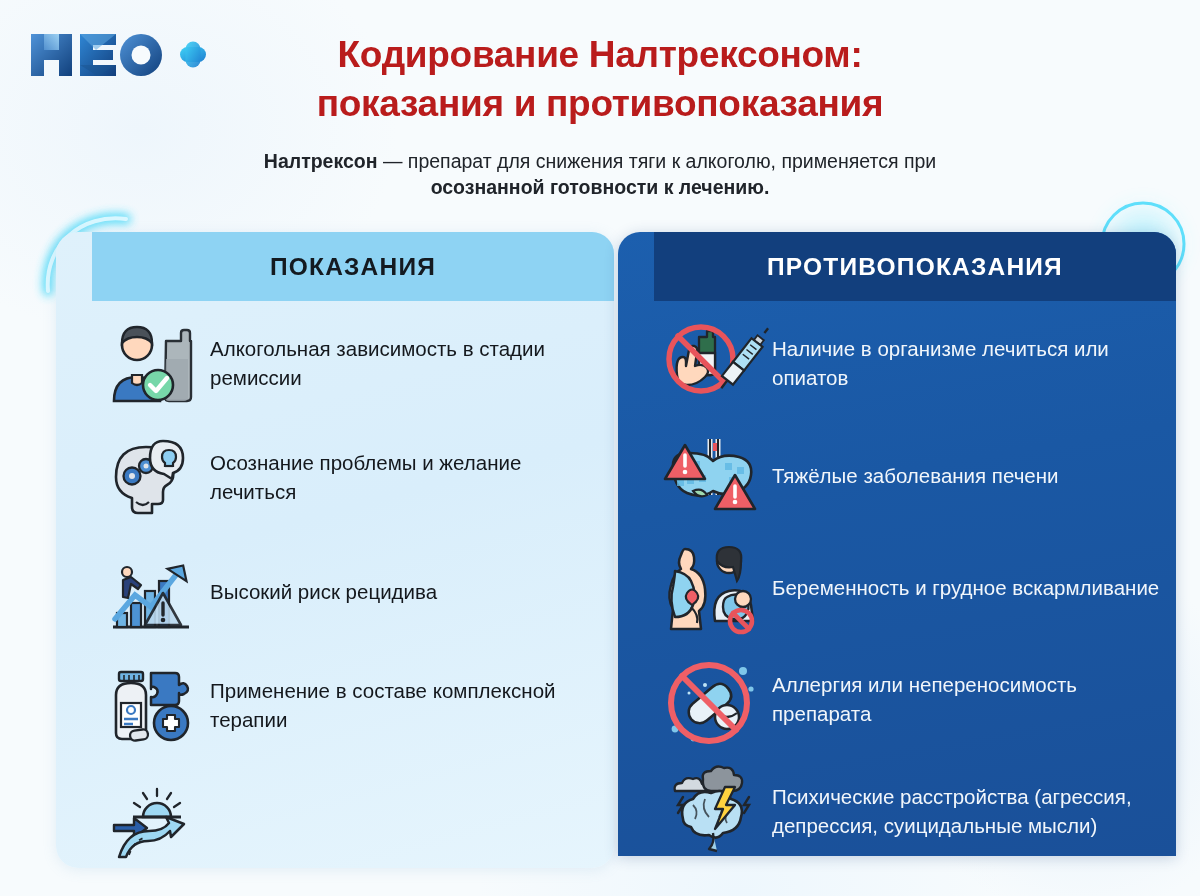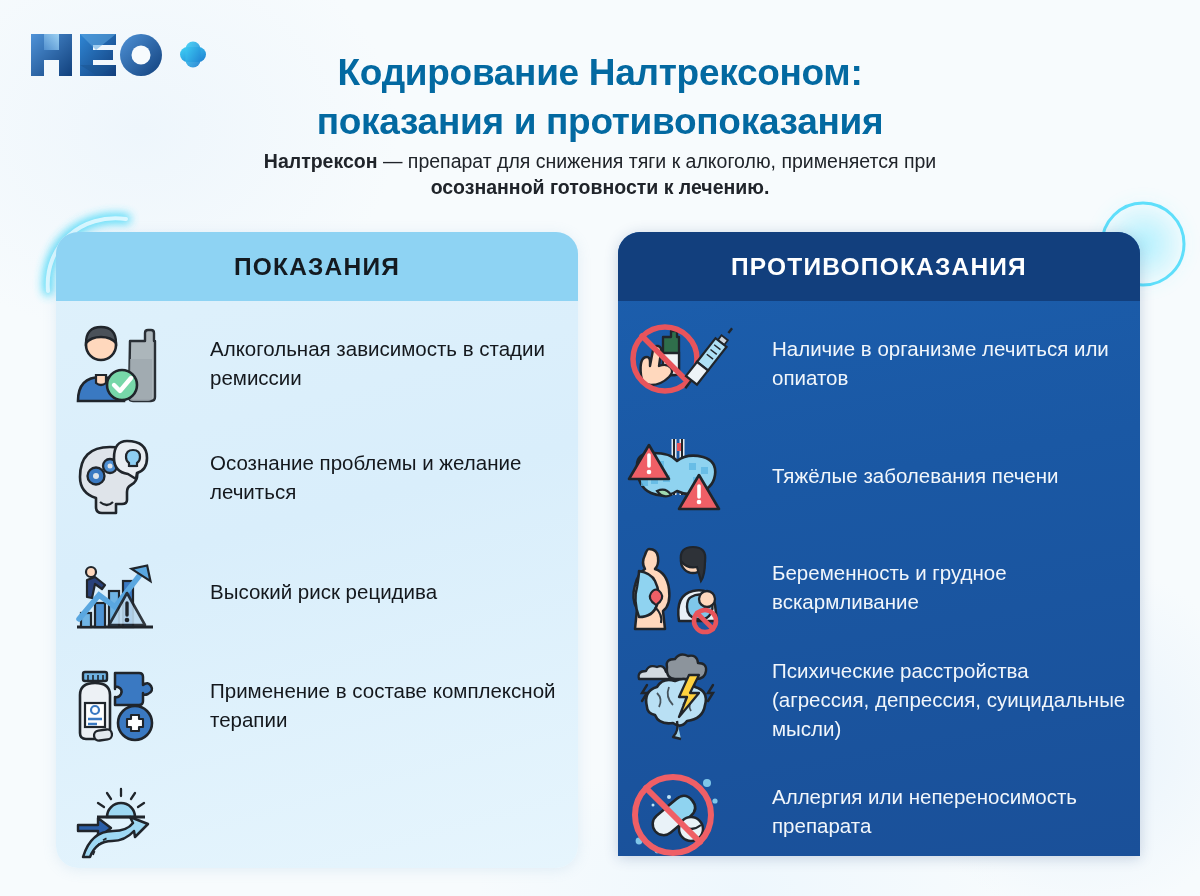--- a/index.html
+++ b/index.html
@@ -14,38 +14,38 @@
   .wash-a{left:-120px;top:-80px;width:520px;height:420px;
     background:radial-gradient(ellipse at center,#eef6fc 0%,rgba(247,251,253,0) 70%);}
   .wash-b{right:-60px;top:560px;width:360px;height:360px;
     background:radial-gradient(ellipse at center,#e7f2fb 0%,rgba(247,251,253,0) 70%);}
   .wash-c{left:480px;top:760px;width:520px;height:260px;
     background:radial-gradient(ellipse at center,#eef7fd 0%,rgba(247,251,253,0) 72%);}
 
   
   .logo{position:absolute;left:28px;top:26px;width:180px;height:58px;}
   .title{
-    position:absolute;left:200px;top:48px;width:800px;
+    position:absolute;left:200px;top:30px;width:800px;
     text-align:center;font-size:37px;line-height:49px;font-weight:bold;
-    color:#0369a1;letter-spacing:-0.3px;
+    color:#b91c1c;letter-spacing:-0.3px;
   }
   .subtitle{
     position:absolute;left:210px;top:148px;width:780px;
     text-align:center;font-size:19.5px;line-height:26px;color:#20242a;
   }
   .subtitle b{font-weight:bold;}
 
   
   .glow-arc{position:absolute;left:34px;top:205px;width:118px;height:118px;
     pointer-events:none;}
   .glow-circle{position:absolute;left:1082px;top:192px;width:122px;height:122px;
     pointer-events:none;}
 
   
-  .card{position:absolute;overflow:hidden;}
+  .card{position:absolute;overflow:hidden;padding-left:36px;}
   .card-left{
     left:56px;top:232px;width:522px;height:636px;
     border-radius:22px;
     background:linear-gradient(165deg,#dff1fb 0%,#d9eefb 45%,#e6f5fd 100%);
     box-shadow:0 2px 14px rgba(120,170,205,.16);
   }
   .card-right{
     left:618px;top:232px;width:522px;height:624px;
     border-radius:22px 22px 0 0;
     background:linear-gradient(170deg,#1c5fae 0%,#1a58a4 40%,#1a5099 100%);
@@ -54,21 +54,21 @@
   .card-head{
     height:69px;display:flex;align-items:center;justify-content:center;
     font-size:24.5px;font-weight:bold;letter-spacing:1.2px;
   }
   .head-left{background:#8ed3f3;color:#141a20;}
   .head-right{background:#123f7d;color:#ffffff;}
 
   .items{padding:14px 0 0 0;}
   .item{display:flex;align-items:center;}
   .item-ic{flex:0 0 118px;height:96px;display:flex;align-items:center;justify-content:center;}
-  .item-tx{font-size:20.5px;line-height:29px;padding-right:14px;margin-left:36px;}
+  .item-tx{font-size:20.5px;line-height:29px;padding-right:14px;}
   .tx-left{color:#14181d;}
   .tx-right{color:#f1f6fb;}
 
   
   .card-left .item{margin-bottom:18px;}
   .card-left .item:last-child{margin-bottom:0;}
   
   .card-right .item{margin-bottom:16px;}
   .card-right .item:last-child{margin-bottom:0;}
 
@@ -321,58 +321,58 @@
           <circle cx="78" cy="78" r="11" fill="none" stroke="#e8545b" stroke-width="4.6"></circle>
           <path d="M70 70 L86 86" stroke="#e8545b" stroke-width="4.6" stroke-linecap="round"></path>
         </svg>
       </div>
       <div class="item-tx tx-right">Беременность и грудное вскармливание</div>
     </div>
 
     <div class="item">
       <div class="item-ic">
         <svg viewBox="0 0 100 88" width="100" height="88">
+          <g fill="#7fc7ea">
+            <circle cx="80" cy="16" r="4"></circle>
+              <circle cx="88" cy="34" r="2.6"></circle>
+            <circle cx="12" cy="74" r="3.4"></circle>
+              <circle cx="30" cy="84" r="2.4"></circle>
+            <circle cx="66" cy="80" r="2.6"></circle>
+          </g>
+          <g fill="#bfe4f6">
+            <circle cx="42" cy="30" r="2"></circle>
+              <circle cx="58" cy="40" r="1.7"></circle>
+            <circle cx="32" cy="54" r="1.7"></circle>
+              <circle cx="60" cy="60" r="1.7"></circle>
+            <circle cx="26" cy="38" r="1.5"></circle>
+          </g>
+          <g transform="rotate(-40 46 48)">
+            <rect x="22" y="38" width="48" height="22" rx="11" fill="#e9f2f8" stroke="#20252b" stroke-width="2.5"></rect>
+            <path d="M46 38 h13 q11 0 11 11 q0 11-11 11 H46 z" fill="#8fd3f0" stroke="#20252b" stroke-width="2.5"></path>
+          </g>
+          <circle cx="64" cy="62" r="12" fill="#e9f2f8" stroke="#20252b" stroke-width="2.5"></circle>
+          <path d="M54 58 q10 8 20 0" fill="none" stroke="#20252b" stroke-width="2.2"></path>
+          <circle cx="46" cy="48" r="38" fill="none" stroke="#ef5f66" stroke-width="6"></circle>
+          <path d="M19 21 L73 75" stroke="#ef5f66" stroke-width="6" stroke-linecap="round"></path>
+        </svg>
+      </div>
+      <div class="item-tx tx-right">Аллергия или непереносимость препарата</div>
+    </div>
+
+    <div class="item">
+      <div class="item-ic">
+        <svg viewBox="0 0 100 88" width="100" height="88">
           <path d="M12 24 q-2-8 7-8 q3-7 11-4 q7-3 9 5 q7 1 5 7 z" fill="#d3dae0" stroke="#20252b" stroke-width="2.3" stroke-linejoin="round"></path>
           <path d="M40 12 q-2-8 8-8 q5-7 13-3 q9-2 10 7 q9 0 8 8 q-1 8-10 8 H48 q-9 0-8-12z" fill="#8c949c" stroke="#20252b" stroke-width="2.4" stroke-linejoin="round"></path>
           <path d="M20 30 l-5 8 h5 l-5 8" fill="none" stroke="#20252b" stroke-width="2.4" stroke-linecap="round"></path>
           <path d="M86 30 l-5 8 h5 l-5 8" fill="none" stroke="#20252b" stroke-width="2.4" stroke-linecap="round"></path>
           <path d="M20 52 q-4-16 10-20 q6-10 18-6 q14-6 20 6 q14 4 10 18 q-2 14-18 16
                    q-6 8-14 2 q-14 2-18-8 q-8-2-8-8z" fill="#b9e0f4" stroke="#20252b" stroke-width="2.6" stroke-linejoin="round"></path>
           <path d="M30 38 q6 6 2 14 M42 32 q-4 10 4 18 M56 34 q6 8 0 16 M66 44 q-6 6-2 12" fill="none" stroke="#20252b" stroke-width="1.8" opacity=".75"></path>
           <path d="M50 66 q2 10-4 16 l8 2" fill="#9dcfe8" stroke="#20252b" stroke-width="2.4" stroke-linejoin="round"></path>
           <path d="M62 20 l-10 22 h8 l-8 20 l20-24 h-9 l9-18 z" fill="#ffd23f" stroke="#20252b" stroke-width="2.3" stroke-linejoin="round"></path>
         </svg>
       </div>
       <div class="item-tx tx-right">Психические расстройства (агрессия, депрессия, суицидальные мысли)</div>
     </div>
 
-    <div class="item">
-      <div class="item-ic">
-        <svg viewBox="0 0 100 88" width="100" height="88">
-          <g fill="#7fc7ea">
-            <circle cx="80" cy="16" r="4"></circle>
-              <circle cx="88" cy="34" r="2.6"></circle>
-            <circle cx="12" cy="74" r="3.4"></circle>
-              <circle cx="30" cy="84" r="2.4"></circle>
-            <circle cx="66" cy="80" r="2.6"></circle>
-          </g>
-          <g fill="#bfe4f6">
-            <circle cx="42" cy="30" r="2"></circle>
-              <circle cx="58" cy="40" r="1.7"></circle>
-            <circle cx="32" cy="54" r="1.7"></circle>
-              <circle cx="60" cy="60" r="1.7"></circle>
-            <circle cx="26" cy="38" r="1.5"></circle>
-          </g>
-          <g transform="rotate(-40 46 48)">
-            <rect x="22" y="38" width="48" height="22" rx="11" fill="#e9f2f8" stroke="#20252b" stroke-width="2.5"></rect>
-            <path d="M46 38 h13 q11 0 11 11 q0 11-11 11 H46 z" fill="#8fd3f0" stroke="#20252b" stroke-width="2.5"></path>
-          </g>
-          <circle cx="64" cy="62" r="12" fill="#e9f2f8" stroke="#20252b" stroke-width="2.5"></circle>
-          <path d="M54 58 q10 8 20 0" fill="none" stroke="#20252b" stroke-width="2.2"></path>
-          <circle cx="46" cy="48" r="38" fill="none" stroke="#ef5f66" stroke-width="6"></circle>
-          <path d="M19 21 L73 75" stroke="#ef5f66" stroke-width="6" stroke-linecap="round"></path>
-        </svg>
-      </div>
-      <div class="item-tx tx-right">Аллергия или непереносимость препарата</div>
-    </div>
-
   </div>
 </div>
 
 </body></html>

